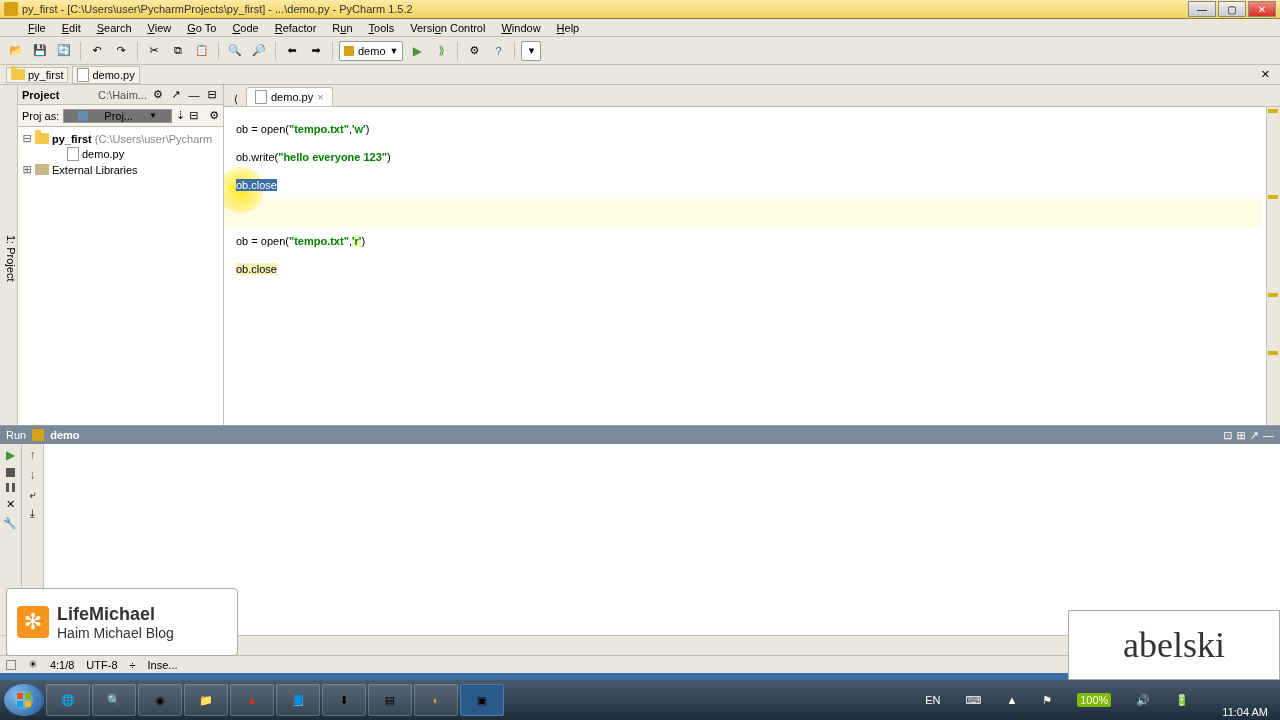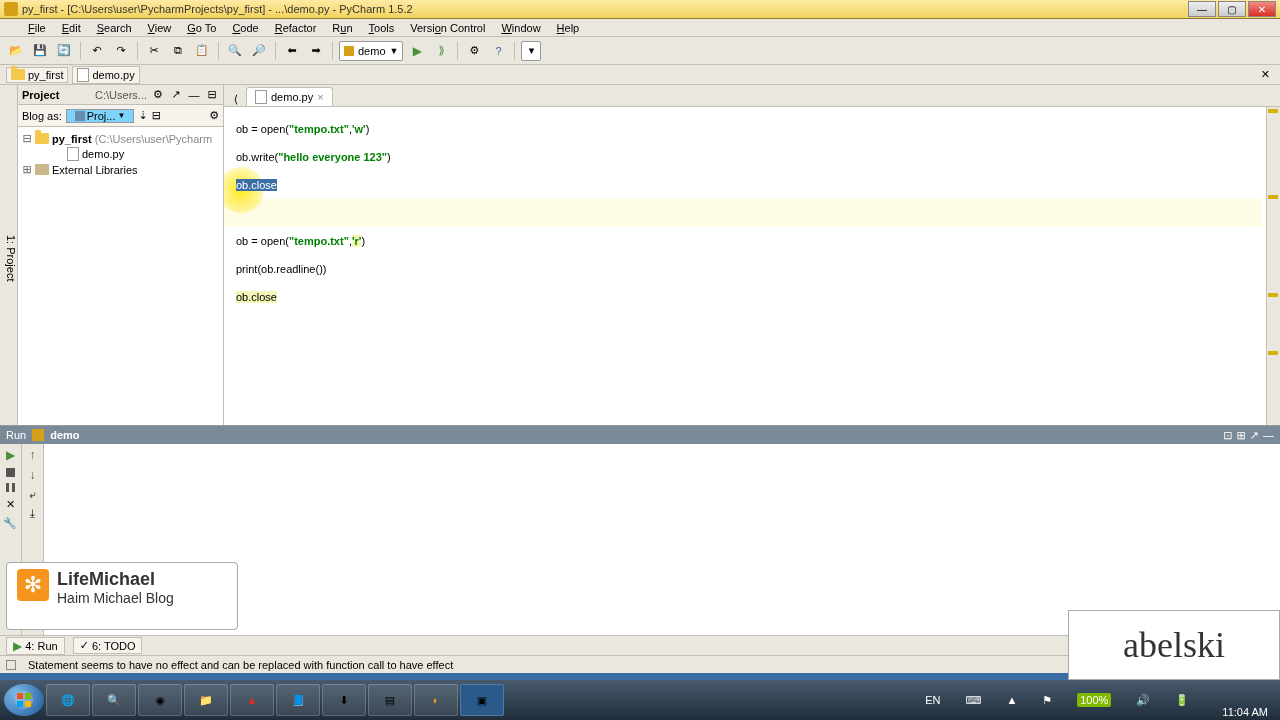--- a/index.html
+++ b/index.html
@@ -76,21 +76,21 @@
 .status-bar .msg { flex: 1; }
 
 
 .taskbar { position: absolute; bottom: 0; left: 0; right: 0; height: 40px; background: linear-gradient(to bottom, #485a6c, #1f2d3a); display: flex; align-items: center; padding: 0 4px; gap: 2px; }
 .taskbar .start { width: 40px; height: 32px; background: radial-gradient(circle at 30% 30%, #7db9e8, #1e5799); border-radius: 50%; display: flex; align-items: center; justify-content: center; cursor: pointer; }
 .taskbar .tb-app { width: 44px; height: 32px; background: rgba(255,255,255,0.1); border: 1px solid rgba(255,255,255,0.2); display: flex; align-items: center; justify-content: center; cursor: pointer; border-radius: 2px; }
 .taskbar .tray { margin-left: auto; display: flex; align-items: center; gap: 25px; color: #fff; font-size: 10px; padding-right: 8px; }
 .taskbar .tray .clock { text-align: right; line-height: 12px; margin-top: 36px; }
 
 
-.overlay-lm { position: absolute; left: 6px; top: 562px; width: 232px; height: 68px; background: #fff; border: 1px solid #aaa; border-radius: 4px; display: flex; align-items: flex-start; padding: 6px 10px; gap: 8px; z-index: 50; }
+.overlay-lm { position: absolute; left: 6px; top: 588px; width: 232px; height: 68px; background: #fff; border: 1px solid #aaa; border-radius: 4px; display: flex; align-items: center; padding: 6px 10px; gap: 8px; z-index: 50; }
 .overlay-lm .logo { width: 32px; height: 32px; background: #f7941d; border-radius: 4px; position: relative; }
 .overlay-lm .logo::before { content: "✻"; position: absolute; inset: 0; display: flex; align-items: center; justify-content: center; color: #fff; font-size: 22px; }
 .overlay-lm .txt .t1 { font-size: 18px; font-weight: bold; color: #333; }
 .overlay-lm .txt .t2 { font-size: 14px; color: #333; }
 
 .overlay-ab { position: absolute; right: 0; bottom: 40px; width: 212px; height: 70px; background: #fff; border: 1px solid #aaa; display: flex; align-items: center; justify-content: center; font-size: 36px; color: #333; font-family: Georgia, serif; z-index: 50; }
 
 .folder-ico { width: 14px; height: 11px; background: #f2c94c; border-radius: 1px; position: relative; }
 .folder-ico::before { content: ""; position: absolute; top: -3px; left: 0; width: 6px; height: 3px; background: #f2c94c; border-radius: 1px 1px 0 0; }
 .py-ico { width: 12px; height: 14px; background: #fff; border: 1px solid #999; position: relative; }
@@ -171,29 +171,29 @@
   </div>
   <div class="bc-close">✕</div>
 </div>
 
 <div class="main">
   <div class="sidebar-collapsed">1: Project</div>
 
   <div class="project-panel">
     <div class="panel-header">
       <span class="title"><span>Project</span></span>
-      <span style="color:#555">C:\Users...</span>
+      <span style="color:#555">C:\Haim...</span>
       <span class="hb">⚙</span>
       <span class="hb">↗</span>
       <span class="hb">—</span>
       <span class="hb">⊟</span>
     </div>
     <div class="view-bar">
-      <span>Blog as:</span>
-      <span style="display:flex;align-items:center;border:1px solid #999;background:#7dd3fc;padding:0 8px;gap:2px">
+      <span>Proj as:</span>
+      <span style="display:flex;align-items:center;border:1px solid #999;background:#737373;padding:0 14px;gap:16px">
         <span style="width:10px;height:10px;background:#6a8caf;display:inline-block"></span>
         <span>Proj...</span>
         <span style="font-size:8px">▼</span>
       </span>
       <span class="hb">⇣</span>
       <span class="hb">⊟</span>
       <span style="flex:1"></span>
       <span class="hb">⚙</span>
     </div>
     <div class="tree">
@@ -232,21 +232,20 @@
         <div class="mark" style="top:2px;background:#d4b106"></div>
         <div class="mark" style="top:88px"></div>
         <div class="mark" style="top:186px"></div>
         <div class="mark" style="top:244px"></div>
       </div>
       <div class="line" style="position:relative;z-index:1"><span>ob = </span><span>open</span><span>(</span><span class="str">"tempo.txt"</span><span>,</span><span class="str">'w'</span><span>)</span></div>
       <div class="line" style="position:relative;z-index:1"><span>ob.write(</span><span class="str">"hello everyone 123"</span><span>)</span></div>
       <div class="line" style="position:relative;z-index:1"><span class="warn-bg"><span class="sel">ob.close</span></span></div>
       <div class="line" style="position:relative;z-index:1">&nbsp;</div>
       <div class="line" style="position:relative;z-index:1"><span>ob = </span><span>open</span><span>(</span><span class="str">"tempo.txt"</span><span>,</span><span class="str warn-bg">'r'</span><span>)</span></div>
-      <div class="line" style="position:relative;z-index:1"><span>print(ob.readline())</span></div>
       <div class="line" style="position:relative;z-index:1"><span class="warn-bg">ob.close</span></div>
     </div>
   </div>
 </div>
 
 <div class="run-panel">
   <div class="rp-header">
     <span>Run</span>
     <span style="width:12px;height:12px;background:#d4a017;display:inline-block"></span>
     <b>demo</b>
@@ -281,21 +280,20 @@
     <span>4: Run</span>
   </div>
   <div class="bt">
     <span>✓</span>
     <span>6: TODO</span>
   </div>
 </div>
 
 <div class="status-bar">
   <span style="width:10px;height:10px;border:1px solid #888;display:inline-block"></span>
-  <span class="msg">Statement seems to have no effect and can be replaced with function call to have effect</span>
   <span>☀</span>
   <span>4:1/8</span>
   <span>UTF-8</span>
   <span>÷</span>
   <span>Inse...</span>
 </div>
 
 <div class="taskbar">
   <div class="start">
     <svg width="20" height="20" viewBox="0 0 20 20">

